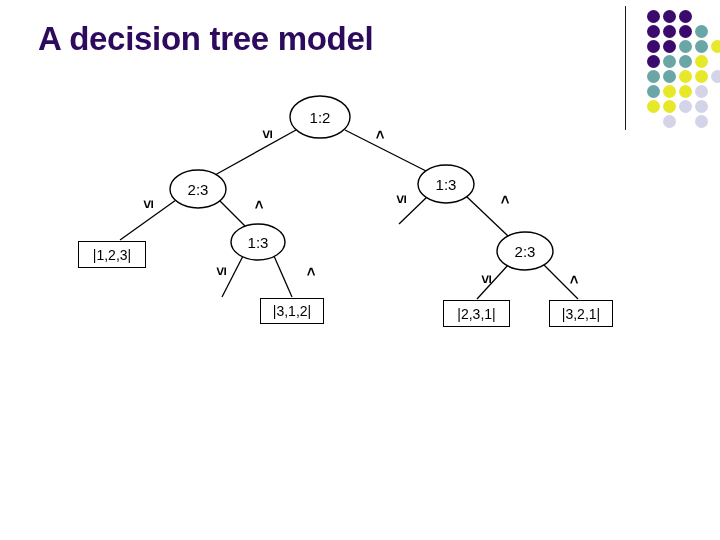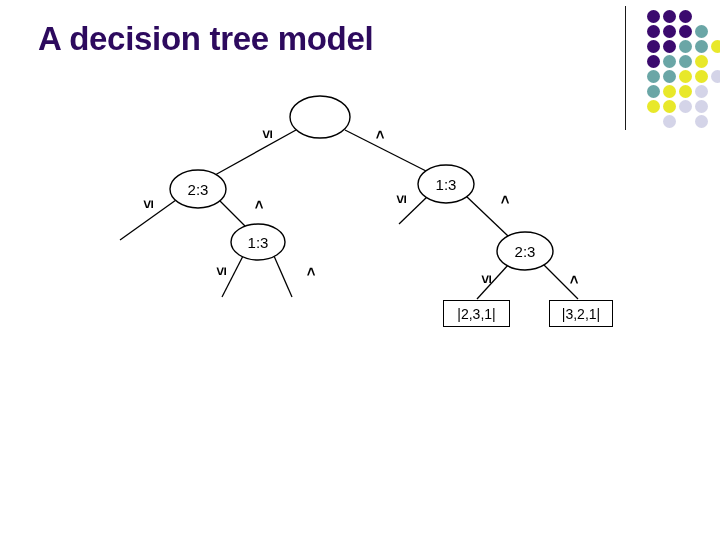--- a/index.html
+++ b/index.html
@@ -116,31 +116,40 @@
         <line x1="428" y1="196" x2="399" y2="224" stroke="#000000" stroke-width="1.3"></line>
         <line x1="466" y1="196" x2="508" y2="236" stroke="#000000" stroke-width="1.3"></line>
         <line x1="509" y1="264" x2="477" y2="299" stroke="#000000" stroke-width="1.3"></line>
         <line x1="543" y1="264" x2="578" y2="299" stroke="#000000" stroke-width="1.3"></line>
         <ellipse cx="320" cy="117" rx="30" ry="21" fill="#ffffff" stroke="#000000" stroke-width="1.4"></ellipse>
         <ellipse cx="198" cy="189" rx="28" ry="19" fill="#ffffff" stroke="#000000" stroke-width="1.4"></ellipse>
         <ellipse cx="446" cy="184" rx="28" ry="19" fill="#ffffff" stroke="#000000" stroke-width="1.4"></ellipse>
         <ellipse cx="258" cy="242" rx="27" ry="18" fill="#ffffff" stroke="#000000" stroke-width="1.4"></ellipse>
         <ellipse cx="525" cy="251" rx="28" ry="19" fill="#ffffff" stroke="#000000" stroke-width="1.4"></ellipse>
       </svg>
+  <div class="node" style="left: 290px; top: 96px; width: 60px; height: 42px;">
+        <span>1:2</span>
+      </div>
       <div class="node" style="left: 170px; top: 170px; width: 56px; height: 38px;">
         <span>2:3</span>
       </div>
       <div class="node" style="left: 418px; top: 165px; width: 56px; height: 38px;">
         <span>1:3</span>
       </div>
       <div class="node" style="left: 231px; top: 224px; width: 54px; height: 36px;">
         <span>1:3</span>
       </div>
       <div class="node" style="left: 497px; top: 232px; width: 56px; height: 38px;">
         <span>2:3</span>
+      </div>
+      <div class="leaf" style="left: 78px; top: 241px; width: 68px; height: 27px;">
+        <span>|1,2,3|</span>
+      </div>
+      <div class="leaf" style="left: 260px; top: 298px; width: 64px; height: 26px;">
+        <span>|3,1,2|</span>
       </div>
       <div class="leaf" style="left: 443px; top: 300px; width: 67px; height: 27px;">
         <span>|2,3,1|</span>
       </div>
       <div class="leaf" style="left: 549px; top: 300px; width: 64px; height: 27px;">
         <span>|3,2,1|</span>
       </div>
       <div class="elabel" style="left: 262px; top: 127px;">≤</div>
       <div class="elabel" style="left: 375px; top: 127px;">&gt;</div>
       <div class="elabel" style="left: 143px; top: 197px;">≤</div>

